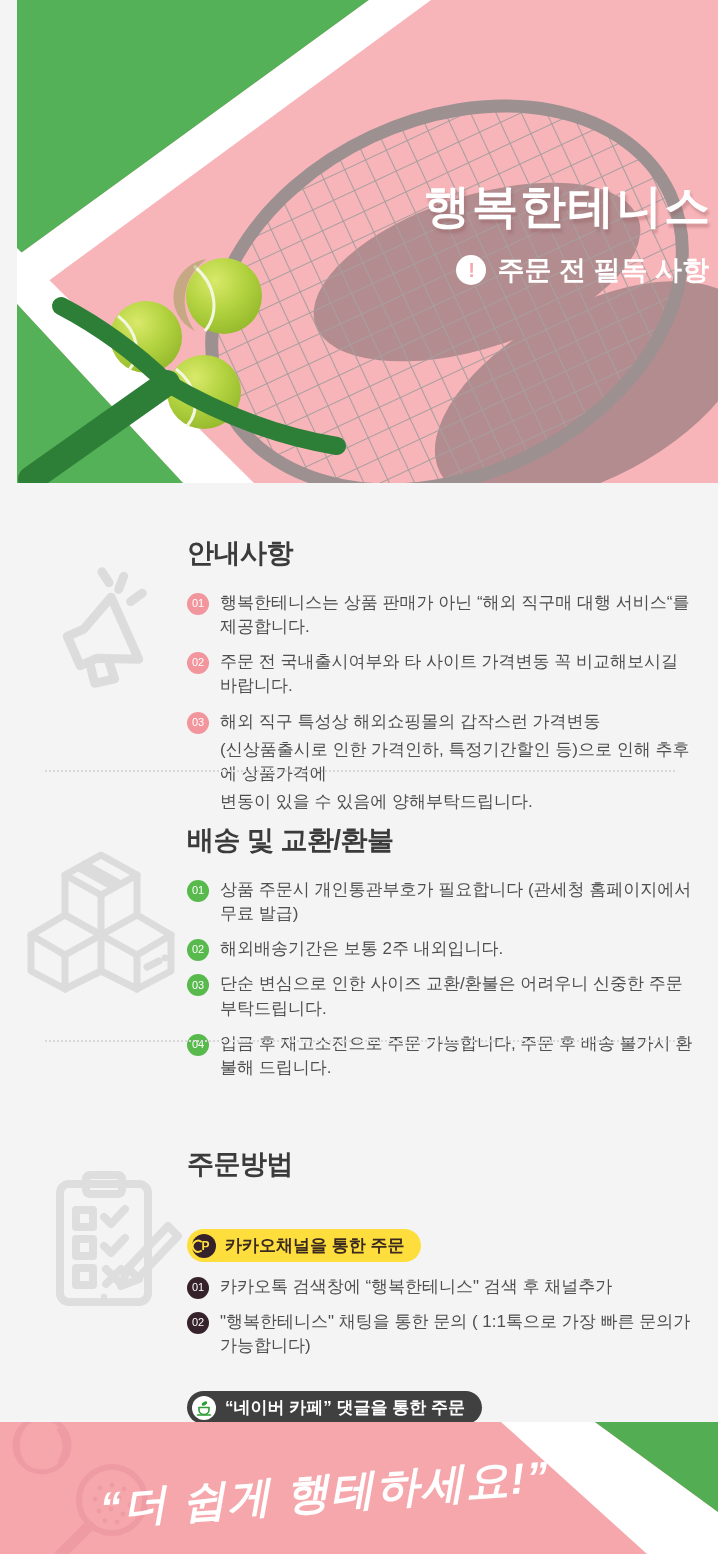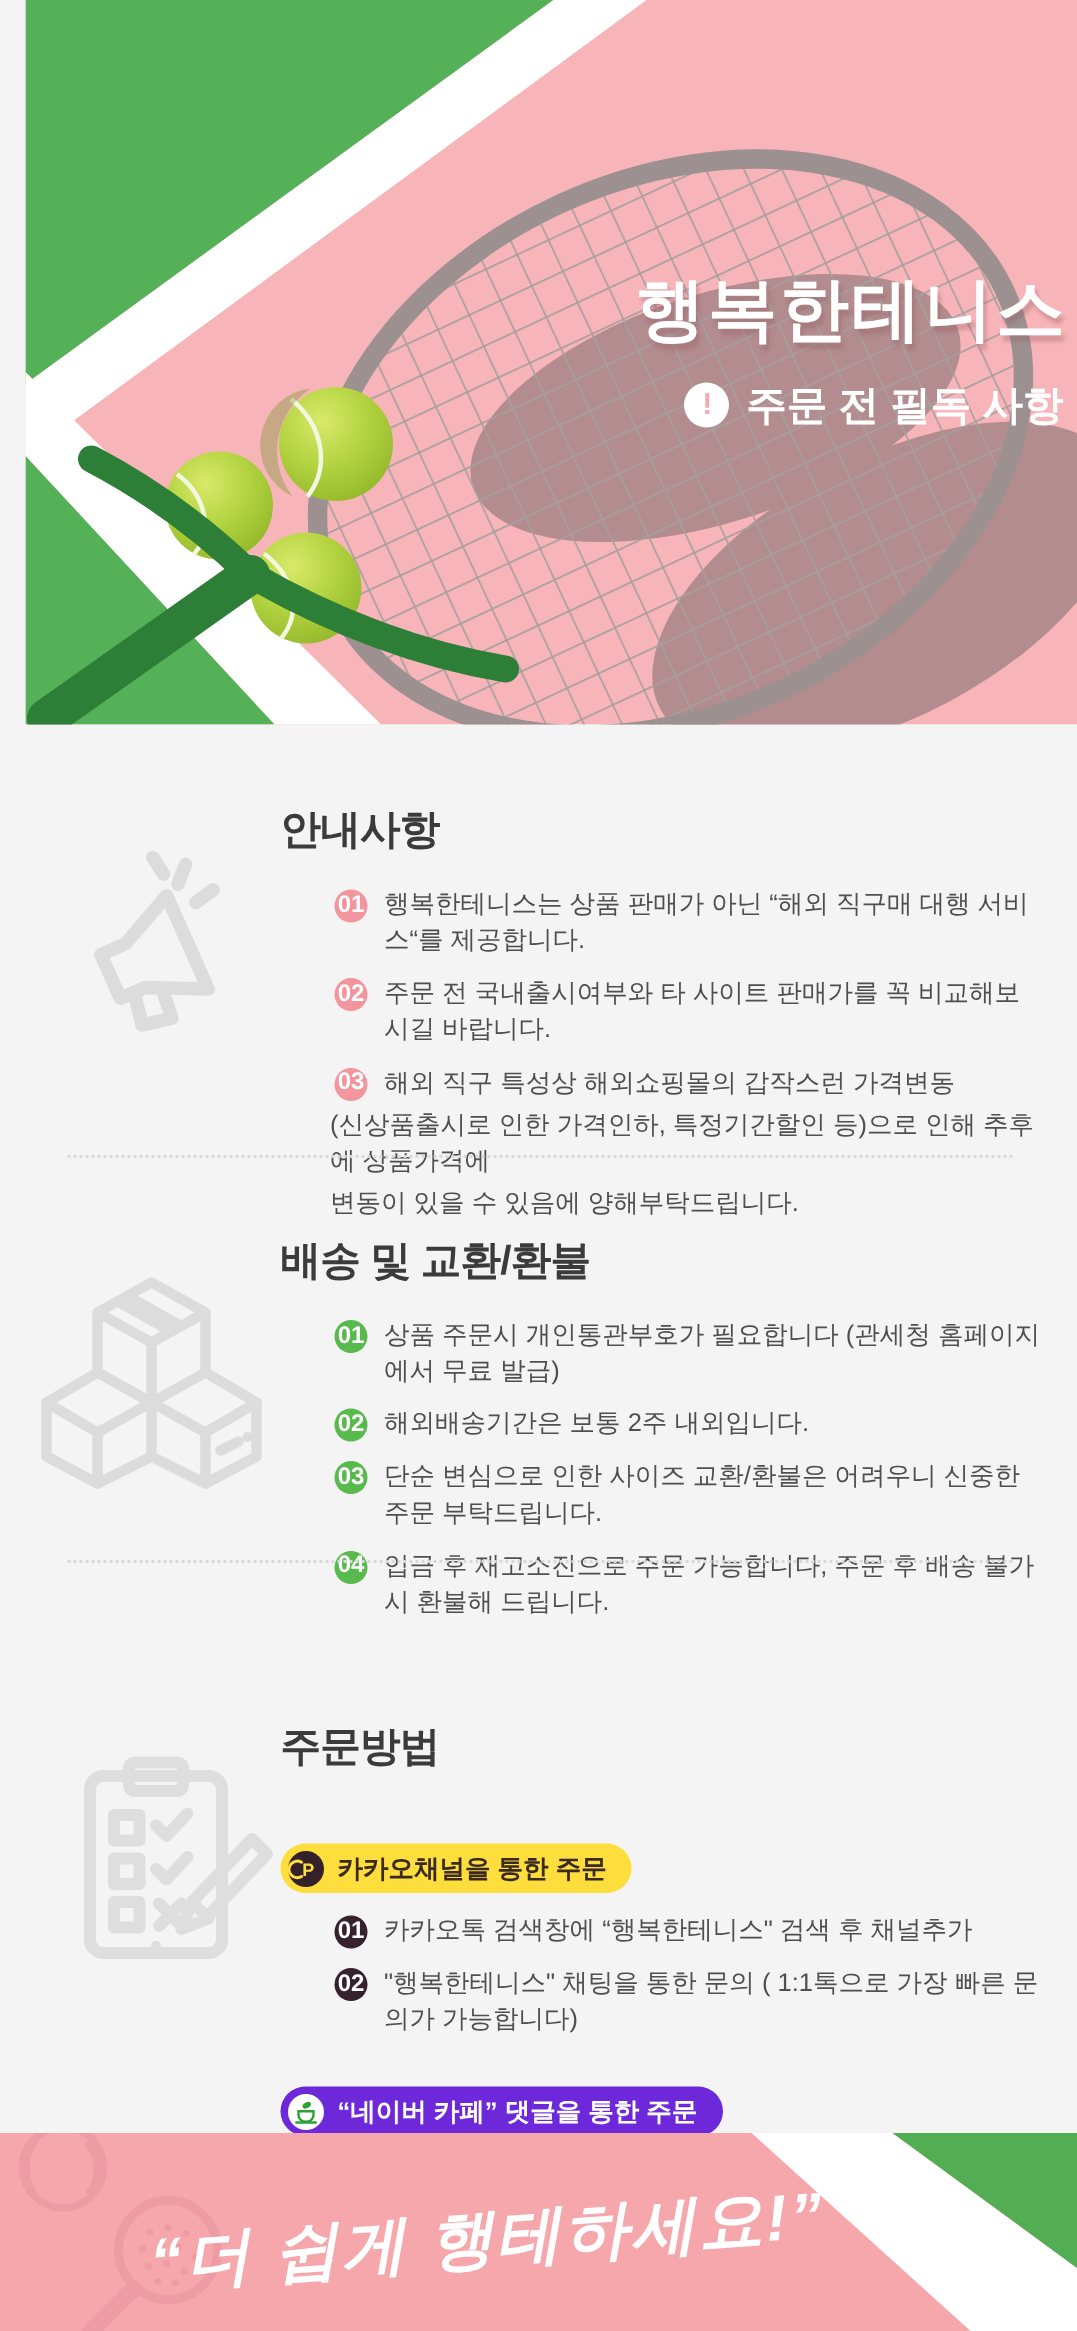--- a/index.html
+++ b/index.html
@@ -14,33 +14,33 @@
   .hero-sub{position:absolute;top:252px;right:26px;display:flex;align-items:center;gap:11px;
             color:#fff;font-size:27px;font-weight:600;white-space:nowrap;}
   .alert-circle{width:30px;height:30px;border-radius:50%;background:#fff;color:#f5a9ae;
                 font-weight:800;font-size:20px;display:flex;align-items:center;justify-content:center;}
 
   
   .section{position:absolute;left:187px;width:508px;}
   #sec-info{top:535px;} #sec-ship{top:822px;} #sec-order{top:1146px;}
   .section h2{font-size:27px;font-weight:700;color:#3b3b3b;margin:0 0 20px;letter-spacing:-.5px;}
   .row{display:flex;align-items:flex-start;margin-bottom:11px;font-size:17px;color:#4f4f4f;line-height:1.42;}
-  .badge{width:22px;height:22px;border-radius:50%;color:#fff;font-size:16px;font-weight:700;
-         display:flex;align-items:center;justify-content:center;margin-right:11px;flex-shrink:0;margin-top:2px;margin-left:36px;}
+  .badge{width:22px;height:22px;border-radius:50%;color:#fff;font-size:11px;font-weight:400;
+         display:flex;align-items:center;justify-content:center;margin-right:11px;flex-shrink:0;margin-top:2px;}
   .badge.pink{background:#f2959d;} .badge.green{background:#58b94c;} .badge.dark{background:#35222a;}
   .cont{padding-left:33px;margin-top:-7px;}
   .divider{position:absolute;left:45px;right:43px;border-top:2px dotted #d9d9d9;height:0;}
   #div1{top:770px;} #div2{top:1040px;}
   .side-icon{position:absolute;}
   #icon-mega{left:33px;top:560px;} #icon-boxes{left:27px;top:845px;} #icon-clip{left:38px;top:1166px;}
 
   .pill{display:inline-flex;align-items:center;gap:9px;height:33px;border-radius:17px;
         padding:0 17px 0 5px;font-size:17px;font-weight:800;}
   .pill.kakao{background:#fede3c;color:#3a2a20;margin:27px 0 13px;}
-  .pill.naver{background:#6d28d9;color:#fff;margin:22px 0 13px;}
+  .pill.naver{background:#404040;color:#fff;margin:22px 0 13px;}
   .picon{width:24px;height:24px;flex-shrink:0;}
 
   
   .footer{position:absolute;top:1422px;left:0;width:718px;height:132px;background:#f5a7ac;overflow:hidden;}
   .footer svg{position:absolute;top:0;left:0;}
   .quote{position:absolute;top:42px;left:0;width:650px;text-align:center;font-size:43px;font-weight:800;
          font-style:italic;color:#fff;transform:rotate(-4deg);letter-spacing:2px;white-space:nowrap;}
 </style>
 </head>
 <body>
@@ -103,21 +103,21 @@
     </g>
   </svg>
   <section id="sec-info" class="section">
     <h2>안내사항</h2>
     <div class="row">
       <span class="badge pink">01</span>
       <span>행복한테니스는 상품 판매가 아닌 “해외 직구매 대행 서비스“를 제공합니다.</span>
     </div>
     <div class="row">
       <span class="badge pink">02</span>
-      <span>주문 전 국내출시여부와 타 사이트 판매가를 꼭 비교해보시길 바랍니다.</span>
+      <span>주문 전 국내출시여부와 타 사이트 가격변동 꼭 비교해보시길 바랍니다.</span>
     </div>
     <div class="row">
       <span class="badge pink">03</span>
       <span>해외 직구 특성상 해외쇼핑몰의 갑작스런 가격변동</span>
     </div>
     <div class="row cont">
       <span>(신상품출시로 인한 가격인하, 특정기간할인 등)으로 인해 추후에 상품가격에</span>
     </div>
     <div class="row cont">
       <span>변동이 있을 수 있음에 양해부탁드립니다.</span>

